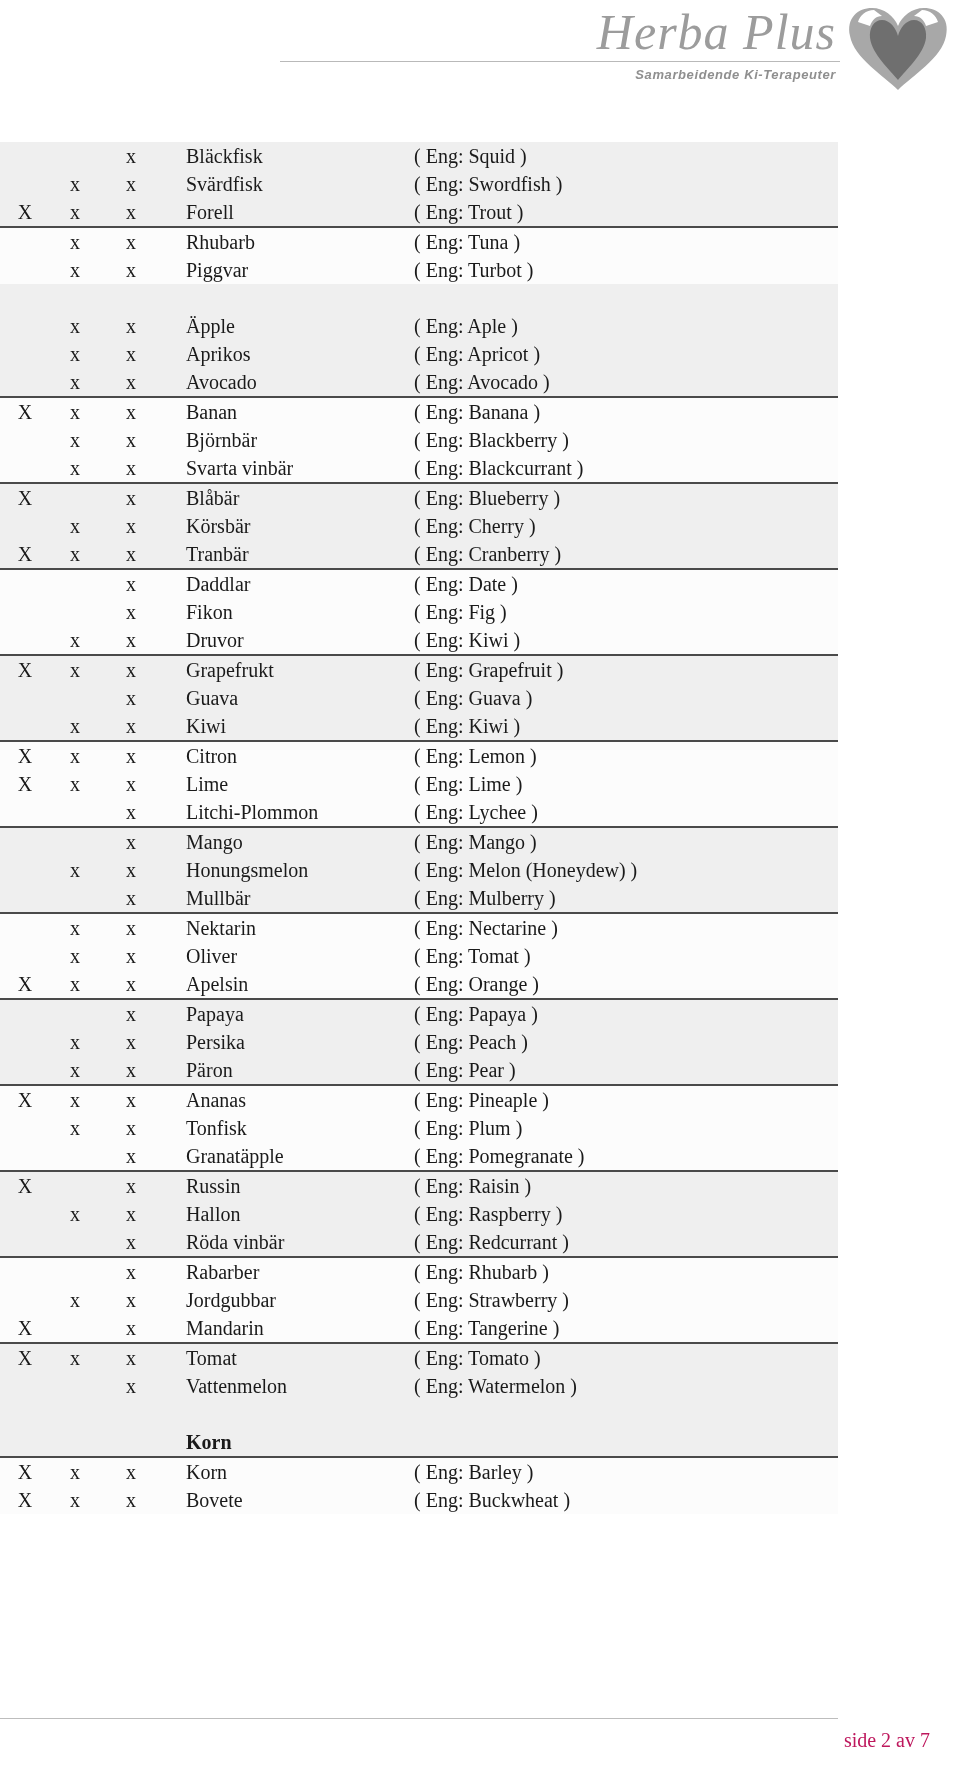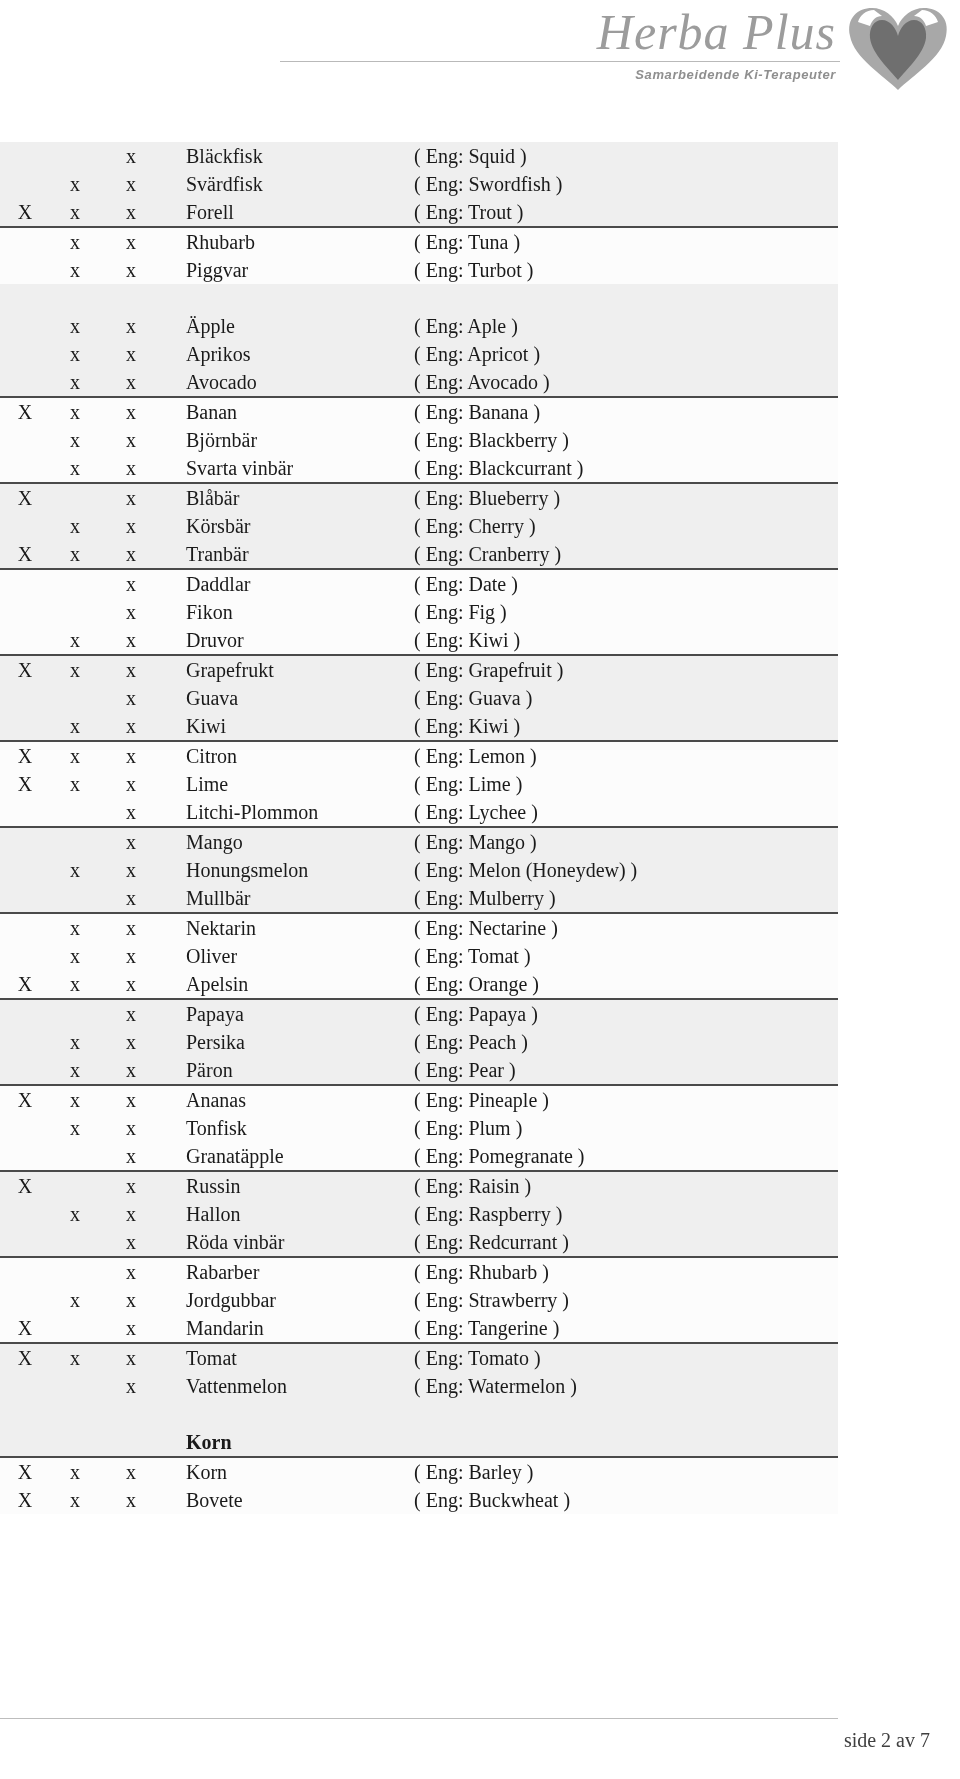--- a/index.html
+++ b/index.html
@@ -118,21 +118,21 @@
   }
   .footer-rule {
     border-top: 1px solid #bdbdbd;
     width: 838px;
     margin-left: 0;
   }
   .footer-text {
     text-align: right;
     width: 930px;
     font-size: 20px;
-    color: #404040;
+    color: #be185d;
     padding-top: 10px;
     font-family: "Liberation Serif", "DejaVu Serif", serif;
   }
 </style>
 </head>
 <body>
 
 <div id="doc-header">
   <div class="logo-wrap">
     <div class="logo-script">Herba Plus</div>

